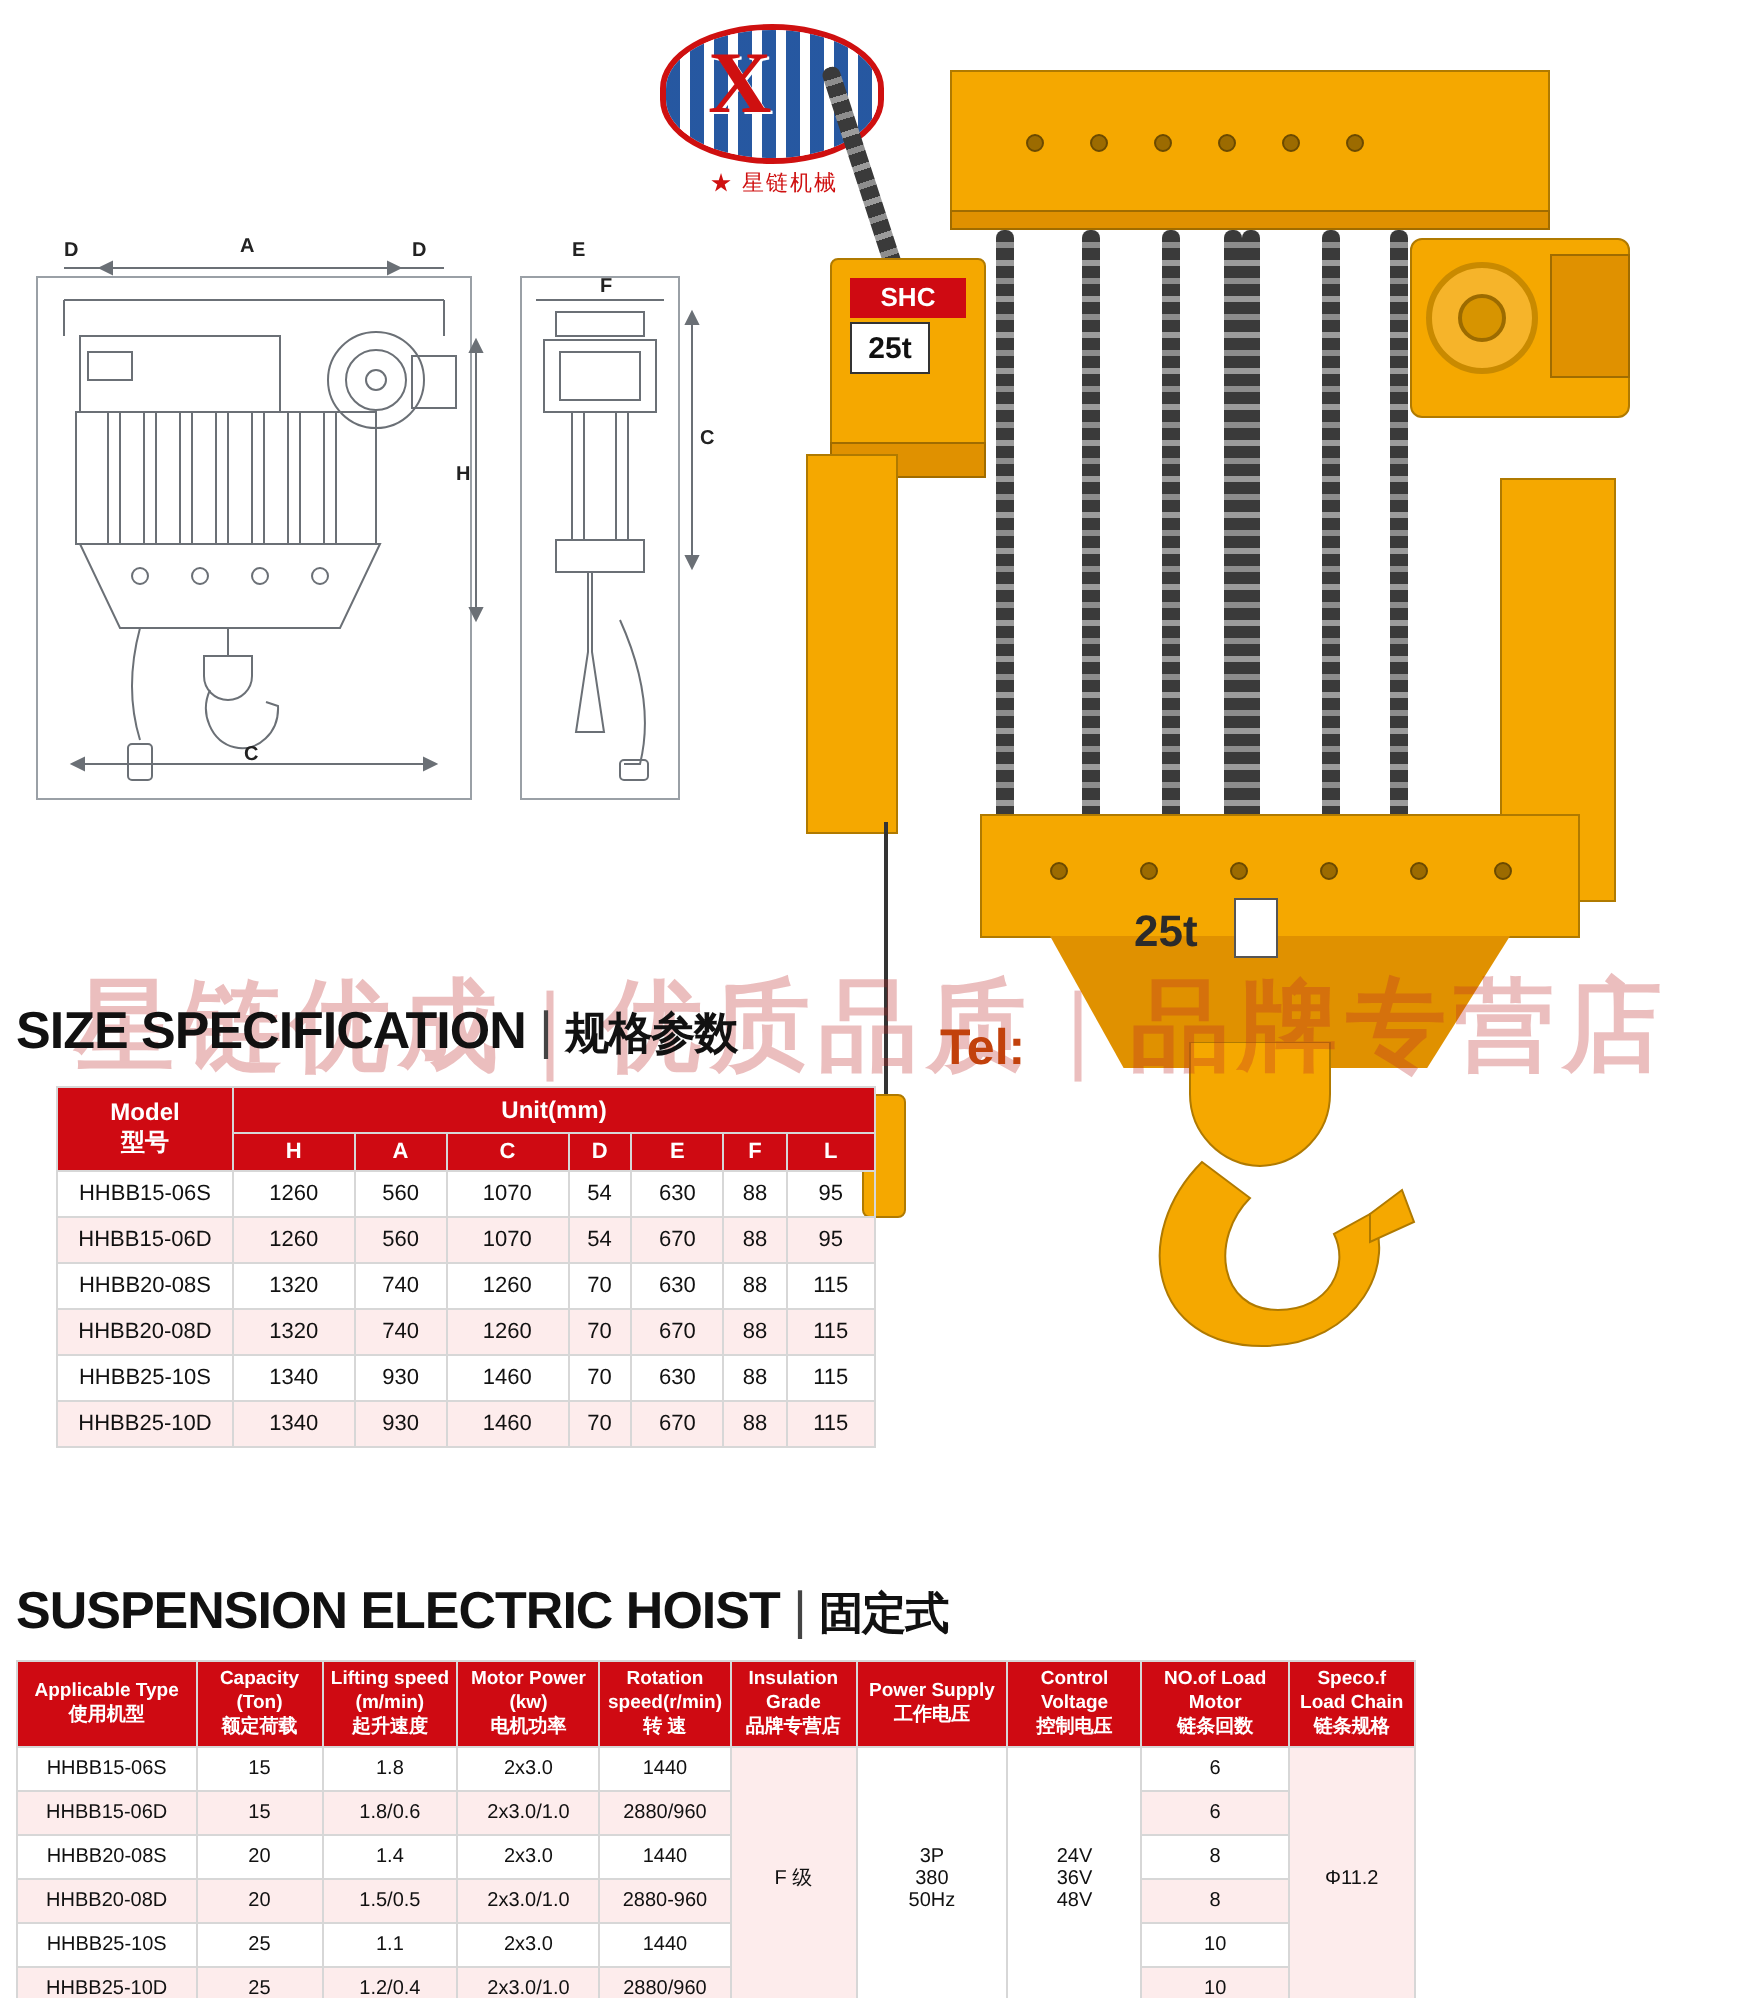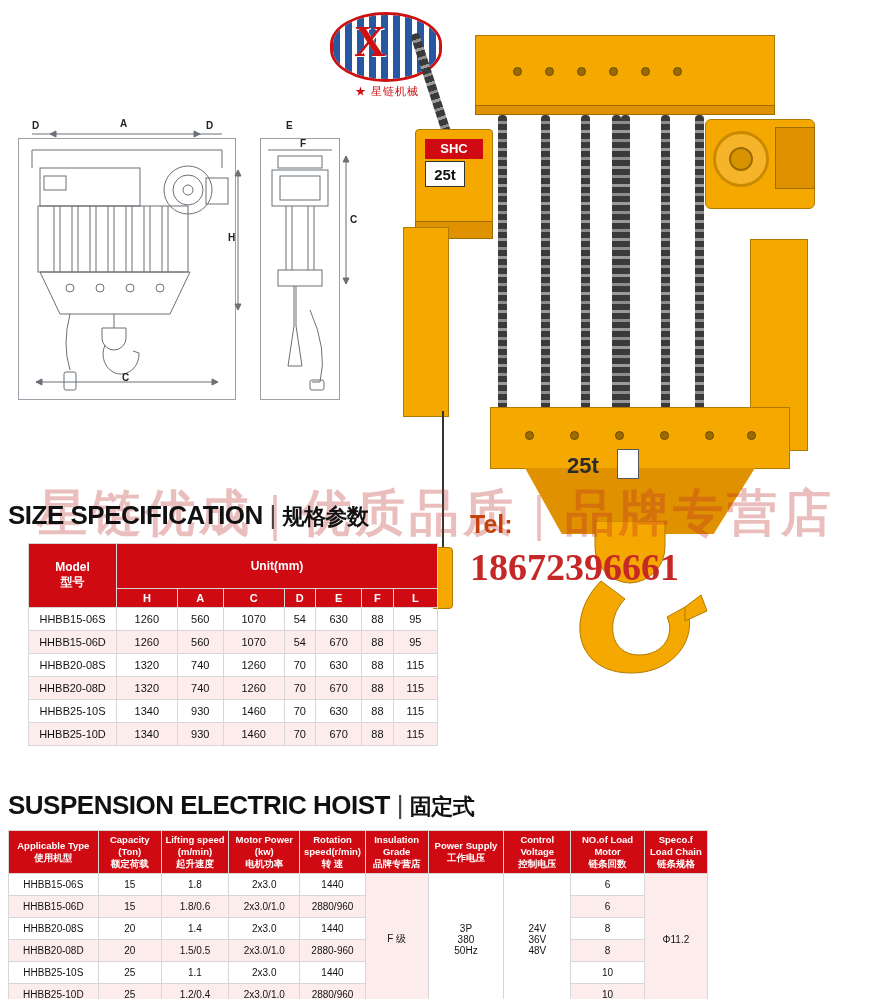--- a/index.html
+++ b/index.html
@@ -58,21 +58,21 @@
   
   .sec1-title { position:absolute; left:8px; top:500px; font-size:26px; font-weight:bold;
                 letter-spacing:-0.5px; font-family:"Liberation Sans", sans-serif; }
   .sec1-title .cn { font-size:22px; }
   .sec1-title .bar { color:#444; font-weight:normal; }
 
   table.t1 { position:absolute; left:8px; top:543px; width:410px; border-collapse:collapse;
              font-size:11px;margin-left:20px; }
   table.t1 th, table.t1 td { border:1px solid #d7d7d7; text-align:center; }
   .t1 .hdr-model { background:#cf0a12; color:#fff; font-weight:bold; width:88px; padding:4px 2px; font-size:12px;}
-  .t1 .hdr-unit { background:#cf0a12; color:#fff; font-weight:bold; padding:15px; font-size:12px;}
+  .t1 .hdr-unit { background:#cf0a12; color:#fff; font-weight:bold; padding:4px; font-size:12px;}
   .t1 .sub { background:#cf0a12; color:#fff; font-weight:bold; padding:3px 0; font-size:11px;}
   .t1 td { padding:5px 0; }
   .t1 tr.alt td { background:#fdecec; }
   .t1 td.model { text-align:center; }
 
   
   .sec2-title { position:absolute; left:8px; top:790px; font-size:26px; font-weight:bold;
                 letter-spacing:-0.5px; }
   .sec2-title .cn { font-size:22px; }
   .sec2-title .bar { color:#444; font-weight:normal; }
@@ -247,21 +247,20 @@
       <path d="M66 60 C30 96 40 152 96 152 C146 152 164 108 150 86 l-18 10 c8 16 -2 38 -28 38 c-30 0 -34 -36 -14 -56 z" fill="#f5a800" stroke="#b07a00"></path>
       <path d="M150 86 l16 -12 l6 16 l-22 10 z" fill="#f5a800" stroke="#b07a00"></path>
     </svg>
 
     <div style="position:absolute;left:47px;top:380px;width:2px;height:140px;background:#333;"></div>
     <div style="position:absolute;left:36px;top:516px;width:22px;height:62px;background:#f5a800;border:1px solid #b07a00;border-radius:4px;"></div>
   </div>
 
   <div class="wm" style="text-align:center;">星链优成 | 优质品质 | 品牌专营店</div>
   <div class="wm-tel">Tel:</div>
-  <div class="wm-num">18672396661</div>
 </div>
 
 <div class="sec1-title">
   <span>SIZE SPECIFICATION</span>
   <span class="bar">|</span>
   <span class="cn">规格参数</span>
 </div>
 
 <table class="t1">
   <thead>

